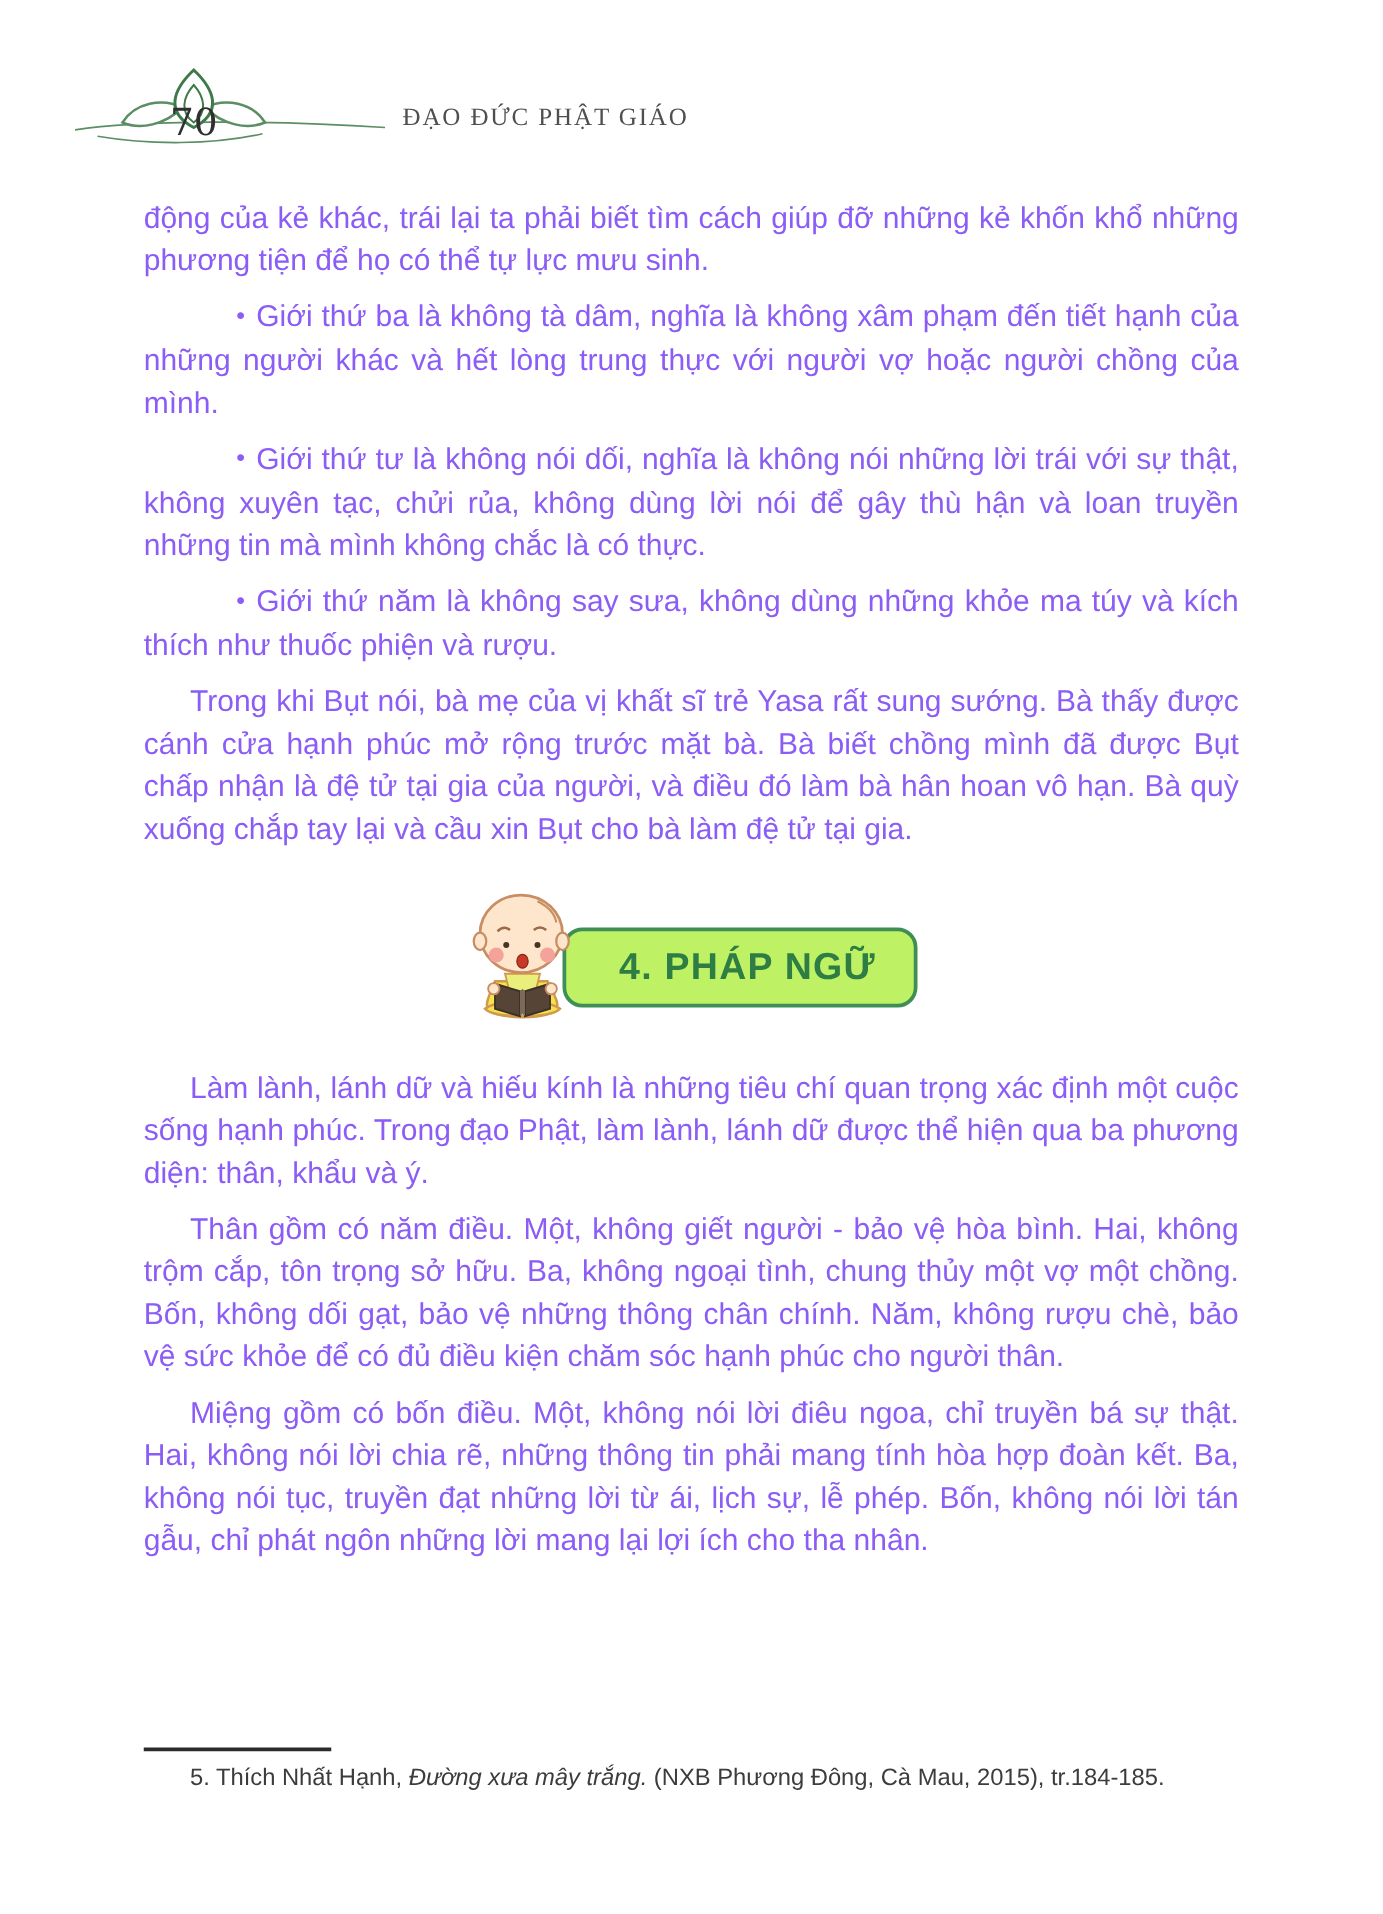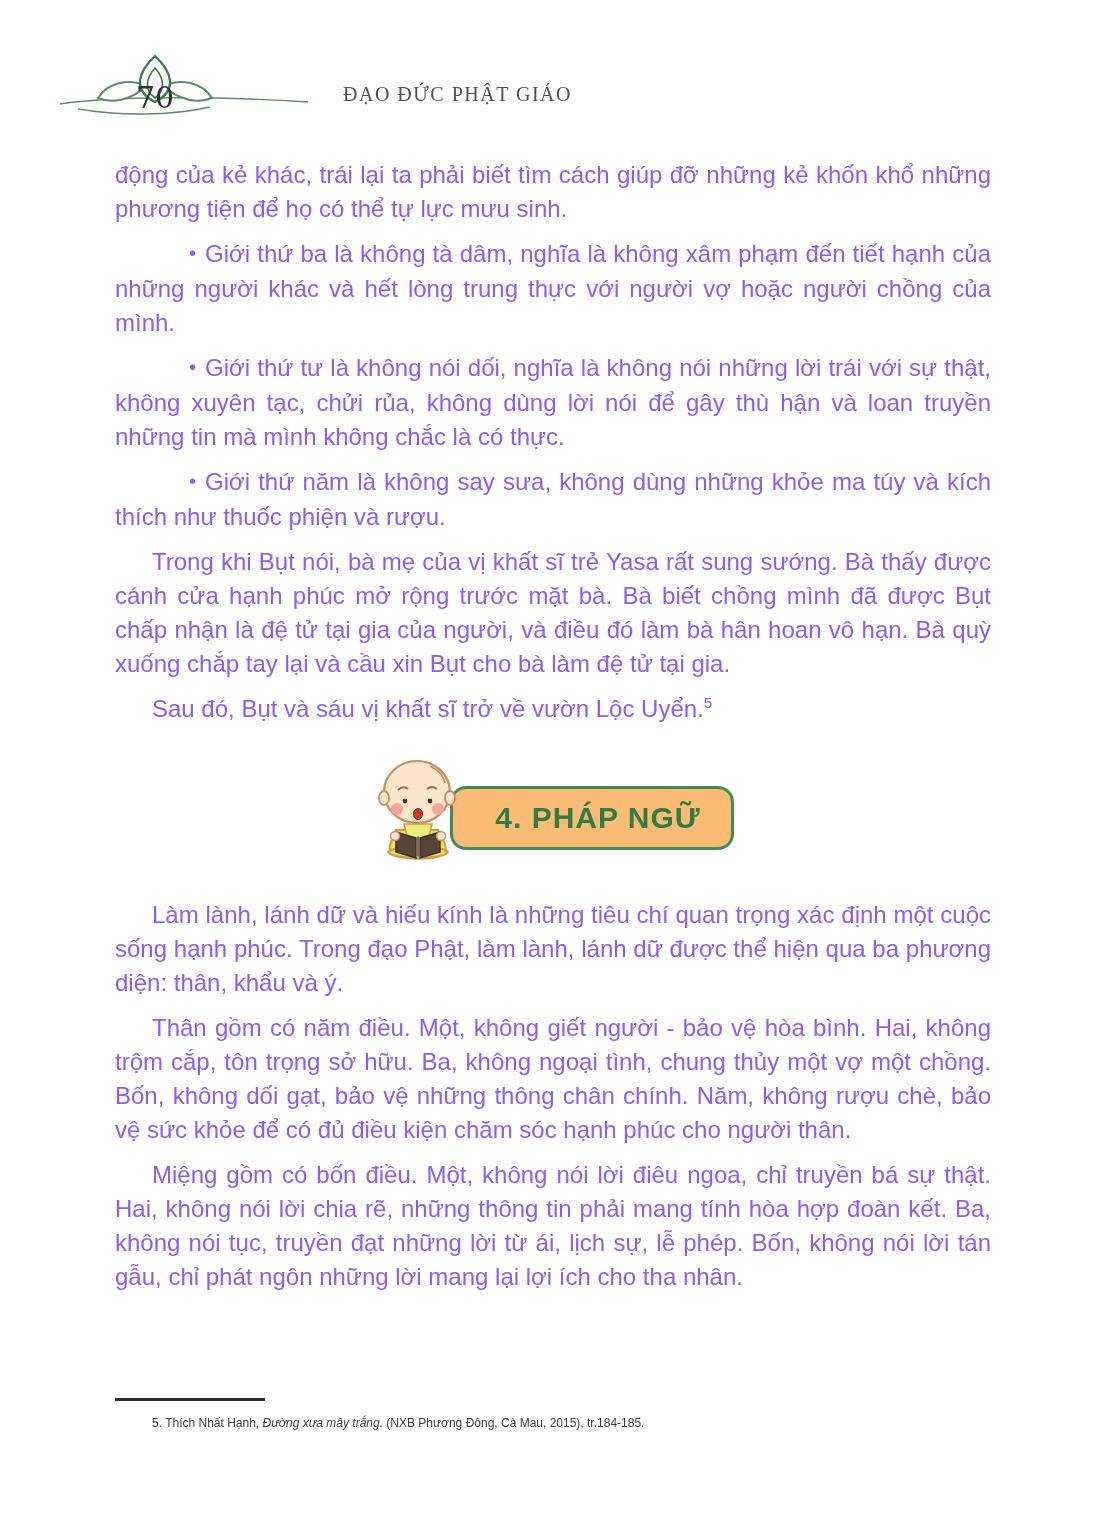--- a/index.html
+++ b/index.html
@@ -23,21 +23,20 @@
 
   
   .page-header {
     position: absolute;
     top: 52px;
     left: 60px;
     right: 60px;
     height: 70px;
     display: flex;
     align-items: center;
-    gap: 21px;
   }
   .logo-wrap {
     position: relative;
     width: 250px;
     height: 70px;
     flex: 0 0 auto;
   }
   .book-title {
     font-size: 20px;
     letter-spacing: 1.5px;
@@ -89,21 +88,21 @@
     z-index: 2;
     margin-right: -14px;
     margin-bottom: -4px;
   }
   .section-badge {
     position: relative;
     z-index: 1;
     height: 58px;
     border: 3px solid #3e8e55;
     border-radius: 16px;
-    background: #fdba74;
+    background: #bef264;
     display: flex;
     align-items: center;
     padding: 0 30px 0 42px;
     margin-bottom: 14px;
   }
   .section-badge-label {
     font-size: 30px;
     font-weight: bold;
     color: #2e7d45;
     letter-spacing: 1px;
@@ -117,21 +116,21 @@
     top: 1398px;
     width: 876px;
   }
   .footnote-rule {
     width: 150px;
     height: 3px;
     background: #2b2b2b;
     margin-bottom: 9px;
   }
   .footnote-text {
-    font-size: 12px;
+    font-size: 19px;
     line-height: 26px;
     color: #3c3c3c;
     text-indent: 37px;
   }
   .footnote-text .it { font-style: italic; }
 </style>
 </head>
 <body>
 
 <div class="page">
@@ -162,21 +161,20 @@
 
     <p class="para bullet"><span class="bullet-dot">•</span><span>Giới thứ ba là không tà dâm, nghĩa là không xâm phạm đến tiết hạnh của những người khác và hết lòng trung thực với người vợ hoặc người chồng của mình.</span></p>
 
     <p class="para bullet"><span class="bullet-dot">•</span><span>Giới thứ tư là không nói dối, nghĩa là không nói những lời trái với sự thật, không xuyên tạc, chửi rủa, không dùng lời nói để gây thù hận và loan truyền những tin mà mình không chắc là có thực.</span></p>
 
     <p class="para bullet"><span class="bullet-dot">•</span><span>Giới thứ năm là không say sưa, không dùng những khỏe ma túy và kích thích như thuốc phiện và rượu.</span></p>
 
 
     <p class="para indent"><span>Trong khi Bụt nói, bà mẹ của vị khất sĩ trẻ Yasa rất sung sướng. Bà thấy được cánh cửa hạnh phúc mở rộng trước mặt bà. Bà biết chồng mình đã được Bụt chấp nhận là đệ tử tại gia của người, và điều đó làm bà hân hoan vô hạn. Bà quỳ xuống chắp tay lại và cầu xin Bụt cho bà làm đệ tử tại gia.</span></p>
 
-    <p class="para indent"><span>Sau đó, Bụt và sáu vị khất sĩ trở về vườn Lộc Uyển.</span><sup class="fn-ref">5</sup></p>
 
     <div class="section-row">
       <div class="monk-wrap">
         <svg width="92" height="112" viewBox="0 0 92 112">
 
           <path d="M24 78 C 18 92, 14 100, 22 103 C 34 108, 60 108, 70 103 C 78 99, 72 90, 66 78 Z" fill="#f7e24e" stroke="#cf9a4e" stroke-width="2"></path>
 
           <path d="M16 100 C 24 94, 40 94, 46 100 C 52 94, 68 94, 76 100 C 70 108, 22 108, 16 100 Z" fill="#f7e24e" stroke="#cf9a4e" stroke-width="2"></path>
 
           <path d="M32 72 L 60 72 L 56 88 L 36 88 Z" fill="#e9ef7a" stroke="#cf9a4e" stroke-width="1.5"></path>

